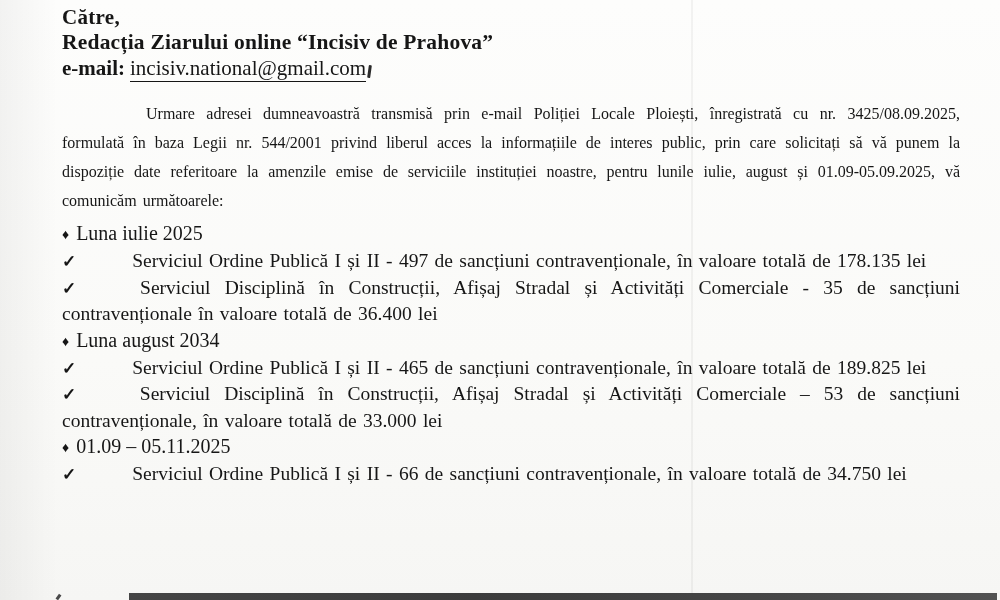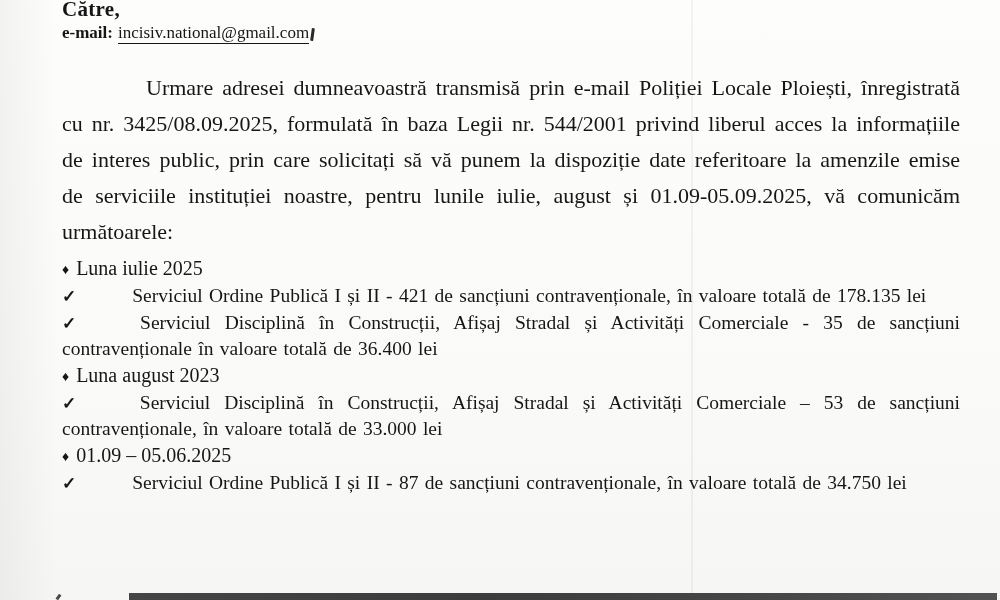--- a/index.html
+++ b/index.html
@@ -16,47 +16,47 @@
     background: linear-gradient(90deg, rgba(0,0,0,0.045), rgba(0,0,0,0));
     pointer-events: none;
   }
   .crease {
     position: absolute; left: 691px; top: 0; bottom: 0; width: 2px;
     background: rgba(60,60,60,0.06);
     pointer-events: none;
   }
   .page {
     position: absolute; left: 0; top: 0; right: 0;
-    padding: 8px 40px 0 62px;
+    padding: 16px 40px 0 62px;
   }
   .recipient { margin-top: -11px; }
   .salutation {
     font-weight: bold; font-size: 21px; line-height: 24px;
     letter-spacing: 0.3px;
   }
   .recipient-name {
     font-weight: bold; font-size: 21.5px; line-height: 27px;
     letter-spacing: 0.2px;
   }
-  .email-line { font-size: 17px; line-height: 22px; margin-top: 1px; }
+  .email-line { font-size: 21px; line-height: 22px; margin-top: 1px; }
   .email-label { font-weight: bold; margin-right: 5px; }
   .email-value {
     text-decoration: none;
     border-bottom: 1.5px solid #161616;
     padding-bottom: 1px;
     color: #161616;
   }
   .pen-mark {
     display: inline-block; width: 3px; height: 13px;
     background: #2a2a2a; margin-left: 2px; vertical-align: -3px;
     transform: rotate(8deg); border-radius: 1px;
   }
   .intro {
-    margin-top: 26px;
-    font-size: 22px; line-height: 36px;
+    margin-top: 20px;
+    font-size: 16px; line-height: 29px;
     text-align: justify;
     text-indent: 84px;
     word-spacing: 2px;
   }
   .list { margin-top: 5px; font-size: 19.5px; }
   .section-heading { line-height: 26px; }
   .diamond { font-size: 14px; margin-right: 7px; vertical-align: 1px; }
   .section-heading .heading-text { font-size: 20px; }
   .item {
     text-align: justify; line-height: 25.5px; word-spacing: 1.5px;
@@ -79,50 +79,54 @@
 </head>
 <body>
 
 <div class="paper-shade-left"></div>
 <div class="crease"></div>
 
 <div class="page">
 
   <div class="recipient">
     <div class="salutation">Către,</div>
+    <div class="recipient-name">Redacția Ziarului online “Incisiv de Prahova”</div>
     <div class="email-line">
       <span class="email-label">e-mail:</span><span class="email-value">incisiv.national@gmail.com</span><span class="pen-mark"></span>
     </div>
   </div>
 
   <div class="intro">Urmare adresei dumneavoastră transmisă prin e-mail Poliției Locale Ploiești, înregistrată cu nr. 3425/08.09.2025, formulată în baza Legii nr. 544/2001 privind liberul acces la informațiile de interes public, prin care solicitați să vă punem la dispoziție date referitoare la amenzile emise de serviciile instituției noastre, pentru lunile iulie, august și 01.09-05.09.2025, vă comunicăm următoarele:</div>
 
   <div class="list">
 
     <div class="section-heading">
       <span class="diamond">♦</span><span class="heading-text">Luna iulie 2025</span>
     </div>
     <div class="item">
-      <span class="check">✓</span><span class="tab-gap"></span><span>Serviciul Ordine Publică I și II - 421 de sancțiuni contravenționale, în valoare totală de 178.135 lei</span>
+      <span class="check">✓</span><span class="tab-gap"></span><span>Serviciul Ordine Publică I și II - 497 de sancțiuni contravenționale, în valoare totală de 178.135 lei</span>
     </div>
     <div class="item">
       <span class="check">✓</span><span class="tab-gap"></span><span>Serviciul Disciplină în Construcții, Afișaj Stradal și Activități Comerciale - 35 de sancțiuni contravenționale în valoare totală de 36.400 lei</span>
     </div>
 
     <div class="section-heading">
-      <span class="diamond">♦</span><span class="heading-text">Luna august 2023</span>
+      <span class="diamond">♦</span><span class="heading-text">Luna august 2034</span>
+    </div>
+    <div class="item">
+      <span class="check">✓</span><span class="tab-gap"></span><span>Serviciul Ordine Publică I și II - 465 de sancțiuni contravenționale, în valoare totală de 189.825 lei</span>
     </div>
     <div class="item">
       <span class="check">✓</span><span class="tab-gap"></span><span>Serviciul Disciplină în Construcții, Afișaj Stradal și Activități Comerciale – 53 de sancțiuni contravenționale, în valoare totală de 33.000 lei</span>
     </div>
 
     <div class="section-heading">
-      <span class="diamond">♦</span><span class="heading-text">01.09 – 05.06.2025</span>
+      <span class="diamond">♦</span><span class="heading-text">01.09 – 05.11.2025</span>
     </div>
     <div class="item">
-      <span class="check">✓</span><span class="tab-gap"></span><span>Serviciul Ordine Publică I și II - 87 de sancțiuni contravenționale, în valoare totală de 34.750 lei</span>
+      <span class="check">✓</span><span class="tab-gap"></span><span>Serviciul Ordine Publică I și II - 66 de sancțiuni contravenționale, în valoare totală de 34.750 lei</span>
     </div>
 
   </div>
 </div>
 
 <div class="cutoff-check"></div>
 <div class="cutoff-band"></div>
 
 </body></html>

